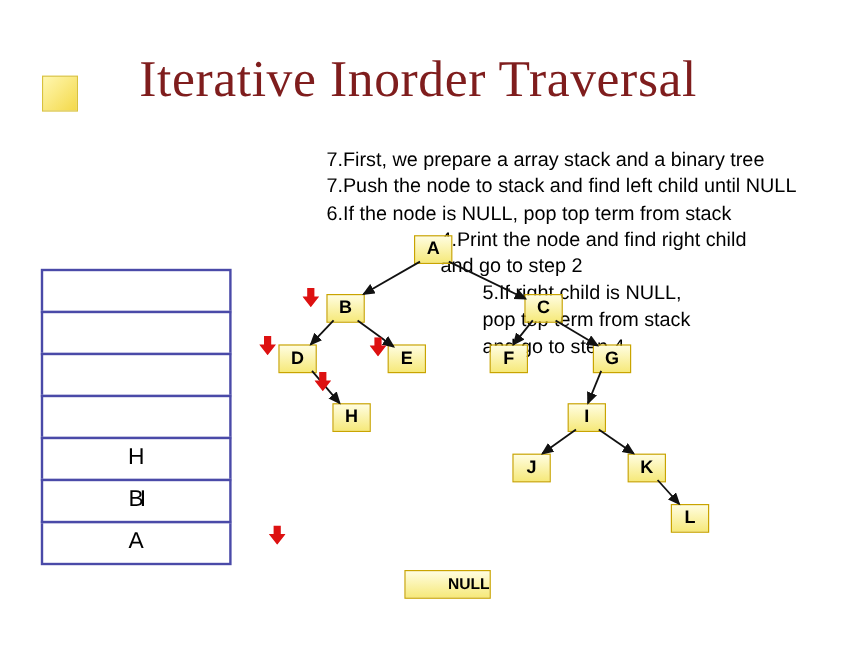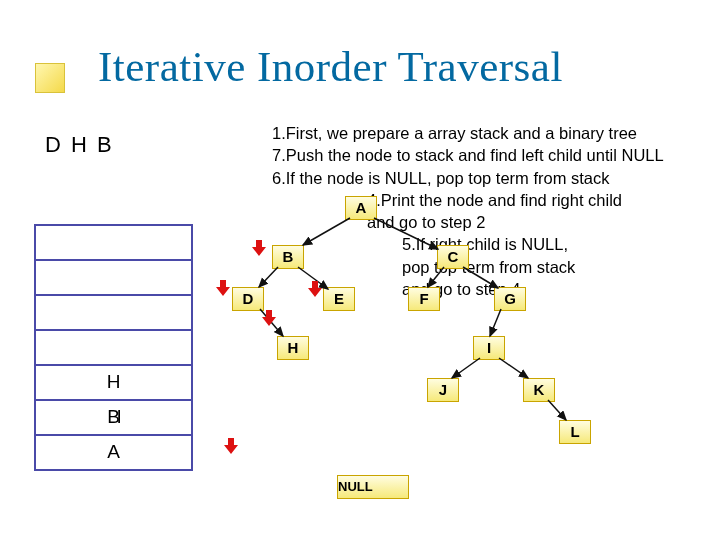--- a/index.html
+++ b/index.html
@@ -1,42 +1,41 @@
 <!DOCTYPE html>
 <html><head>
 <meta charset="utf-8">
 <style>
   html,body{margin:0;padding:0;width:720px;height:540px;background:#fff;font-family:"Times New Roman",serif;overflow:hidden}
   .slide{position:relative;width:720px;height:540px}
   .title-bullet{position:absolute;left:35px;top:63px;width:28px;height:28px;background:linear-gradient(135deg,#fff7b0,#f4d94a);border:1px solid #d9c23a}
-  .title{position:absolute;left:98px;top:42px;font-size:43px;font-family:"Times New Roman",serif;color:#0369a1;letter-spacing:0.5px}
+  .title{position:absolute;left:116px;top:42px;font-size:43px;font-family:"Times New Roman",serif;color:#7f1d1d;letter-spacing:0.5px}
   .output{position:absolute;left:45px;top:132px;font-size:22px;font-family:Verdana,Arial,sans-serif;color:#000;letter-spacing:2px}
   .steps{position:absolute;left:272px;top:122px;font-size:16.5px;font-family:Verdana,Arial,sans-serif;color:#000;line-height:1.35}
   .steps .l2{margin-left:95px}
   .steps .l3{margin-left:130px}
   .stack{position:absolute;left:34px;top:226px}
   .stack-row{width:155px;height:33px;border:2px solid #4a4aa8;margin-top:-2px;text-align:center;font:19px/31px Verdana,Arial,sans-serif;color:#000;background:#fff}
   .node{position:absolute;width:30px;height:22px;background:linear-gradient(#fffde0,#f6e97a);border:1.5px solid #c9a400;text-align:center;font:bold 15px/21px Verdana,Arial,sans-serif;color:#000}
-  .null-box{position:absolute;width:70px;height:22px;background:linear-gradient(#fffde0,#f6e97a);border:1.5px solid #c9a400;text-align:left;font:bold 13px/21px Verdana,Arial,sans-serif;color:#000}
+  .null-box{position:absolute;width:70px;height:22px;background:linear-gradient(#fffde0,#f6e97a);border:1.5px solid #c9a400;text-align:right;font:bold 13px/21px Verdana,Arial,sans-serif;color:#000}
   .arrow{position:absolute}
   .arrow svg{display:block}
   .red{fill:#d11}
 </style>
 </head>
 <body>
 
 <div class="slide">
 
   <div class="title-bullet"></div>
   <div class="title">Iterative Inorder Traversal</div>
 
-  <div class="output">D H B</div>
 
   <div class="steps">
-    <div>1.First, we prepare a array stack and a binary tree</div>
+    <div>7.First, we prepare a array stack and a binary tree</div>
     <div>7.Push the node to stack and find left child until NULL</div>
     <div>6.If the node is NULL, pop top term from stack</div>
     <div class="l2">4.Print the node and find right child</div>
     <div class="l2">and go to step 2</div>
     <div class="l3">5.If right child is NULL,</div>
     <div class="l3">pop top term from stack</div>
     <div class="l3">and go to step 4</div>
   </div>
 
   <div class="node" style="left:345px;top:196px">A</div>

